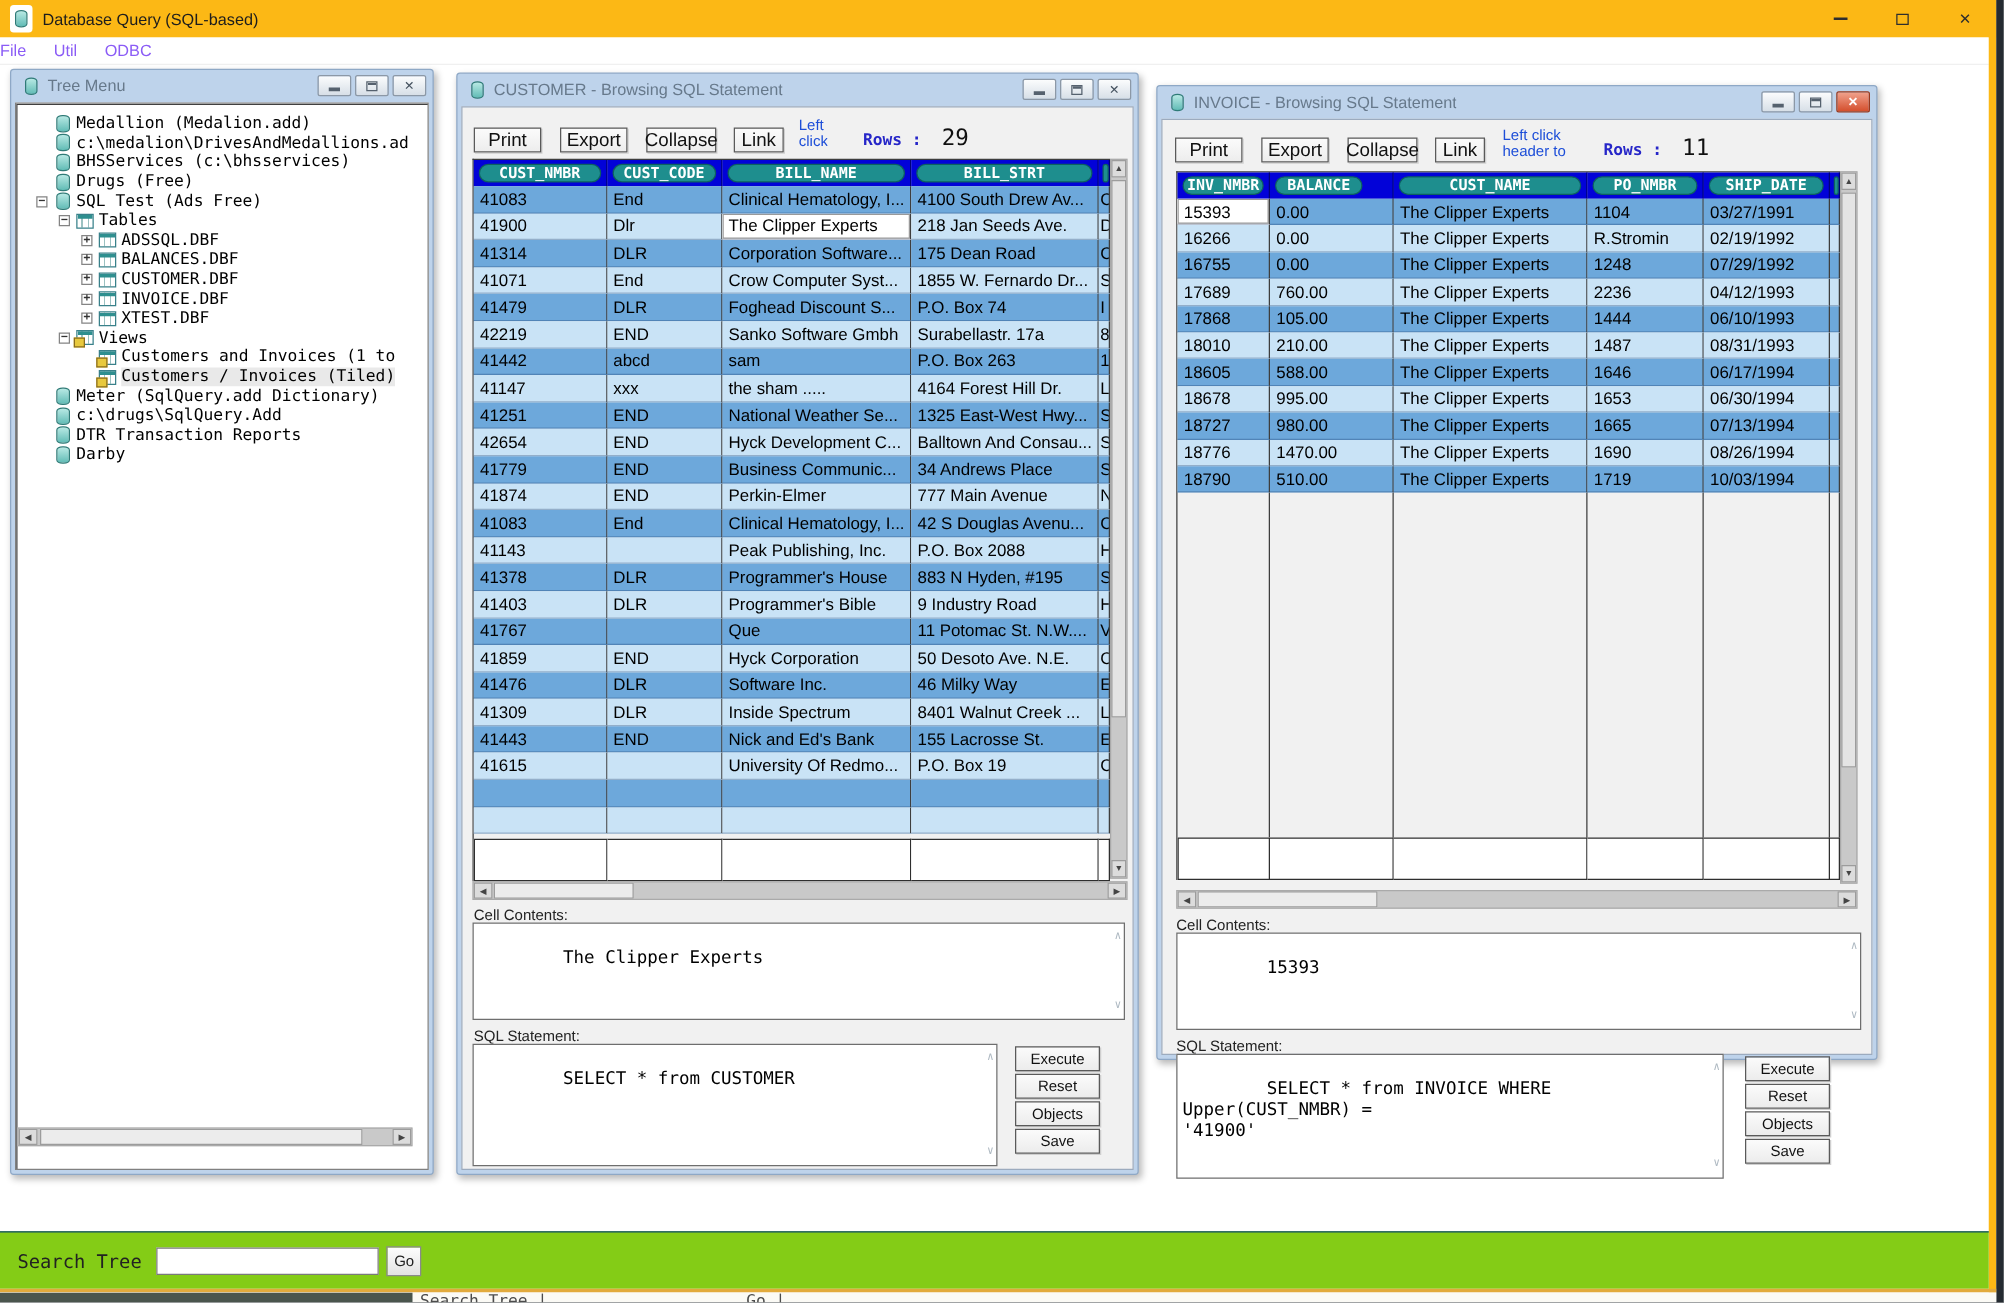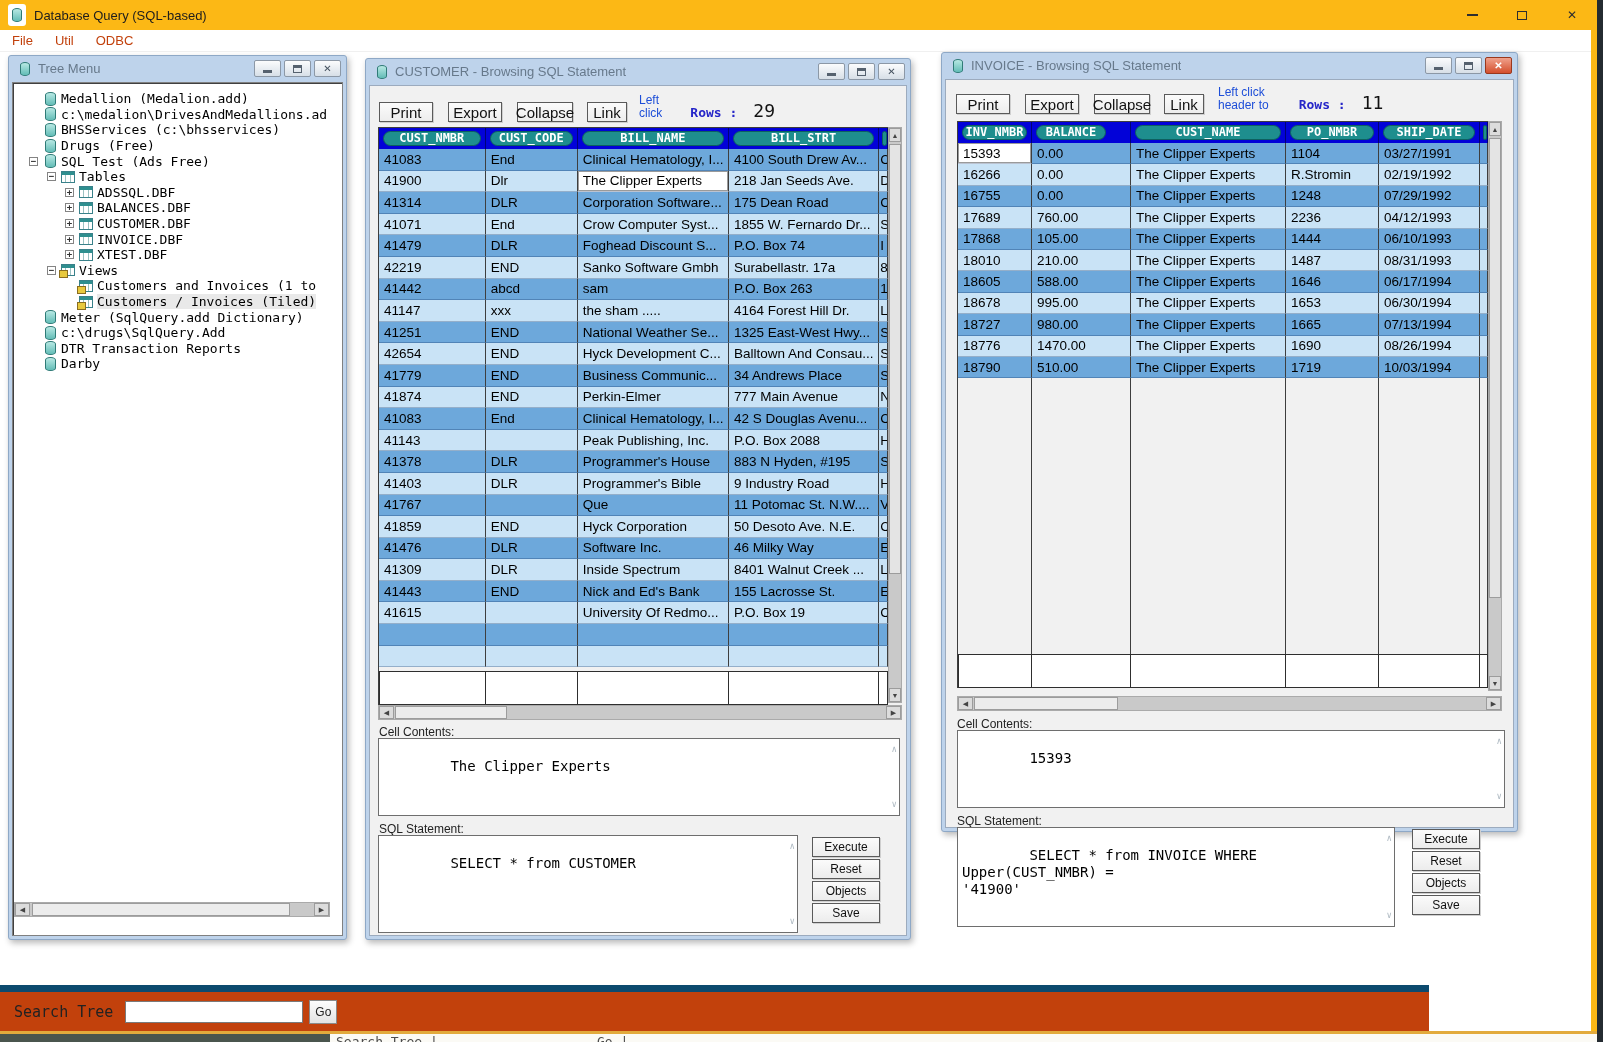--- a/index.html
+++ b/index.html
@@ -14,28 +14,28 @@
     display:flex; align-items:center; justify-content:center; margin-right:8px; }
   .cyl { display:inline-block; width:10px; height:14px;
     background:linear-gradient(#b8e9e4,#62bcb6); border:1px solid #2f7b77; border-radius:5px/3px; }
   .main-title { font-size:13px; color:#1d1d1d; }
   .main-ctls { margin-left:auto; display:flex; height:30px; }
   .mctl { width:50px; height:30px; display:flex; align-items:center; justify-content:center;
     color:#2e2e2e; font-size:12px; }
   .glyph-bar { width:11px; height:2px; background:#2e2e2e; display:inline-block; }
   .glyph-box { width:10px; height:9px; border:1.5px solid #2e2e2e; display:inline-block; }
   .menubar { position:absolute; left:0; top:30px; width:1591px; height:22px; background:#ffffff;
-    display:flex; align-items:center; gap:22px; padding-left:12px; font-size:13px; color:#c2410c;
+    display:flex; align-items:center; gap:22px; font-size:13px; color:#8b5cf6;
     border-bottom:1px solid #f0f0f0; }
   .client { position:absolute; left:0; top:52px; width:1591px; height:933px; background:#ffffff; }
   .right-yellow { position:absolute; left:1591px; top:0; width:6px; height:1034px; background:#fcb815; }
   .right-dark { position:absolute; left:1597px; top:0; width:6px; height:1042px; background:#242b31; }
 
-  .searchbar { position:absolute; left:0; top:985px; width:1429px; height:46px; background:#c2410c;
-    border-top:7px solid #0c4a6e; display:flex; align-items:center; }
+  .searchbar { position:absolute; left:0; top:985px; width:1591px; height:46px; background:#84cc16;
+    border-top:1px solid #0c4a6e; display:flex; align-items:center; }
   .searchbar .lbl { font-family:"DejaVu Sans Mono", monospace; font-size:15px; color:#222; margin-left:14px; }
   .searchbar input { margin-left:12px; width:178px; height:22px; border:1px solid #7a7a7a;
     background:#fff; font-size:13px; padding:0 3px; }
   .go-btn { margin-left:6px; width:28px; height:24px; background:linear-gradient(#fdfdfd,#e3e3e3);
     border:1px solid #8a8a8a; font-size:12px; color:#222; display:flex; align-items:center; justify-content:center; }
   .bottom-border { position:absolute; left:0; top:1031px; width:1597px; height:3px; background:#e2aa3c; }
   .behind-strip { position:absolute; left:0; top:1034px; width:1597px; height:8px; background:#fbfaf5; overflow:hidden; }
   .behind-dark { position:absolute; left:0; top:0; width:330px; height:8px; background:#4a554d; }
   .behind-txt { position:absolute; top:0; font-family:"DejaVu Sans Mono", monospace; font-size:13px; color:#4c4c4c; }
 
@@ -469,21 +469,21 @@
       </div>
       <div class="actions" style="left:442px; top:751px;">
         <button class="abtn">Execute</button>
         <button class="abtn">Reset</button>
         <button class="abtn">Objects</button>
         <button class="abtn">Save</button>
       </div>
     </div>
   </div>
 
-  <div class="win" style="left:925px; top:52px; width:577px; height:780px;margin-left:16px;">
+  <div class="win" style="left:925px; top:68px; width:577px; height:780px;">
     <div class="tbar">
       <span class="cyl"></span>
       <span class="ttl">INVOICE - Browsing SQL Statement</span>
       <span class="ctls">
         <span class="ctl">
             <span class="g-min"></span>
           </span>
         <span class="ctl">
             <span class="g-max"></span>
           </span>

